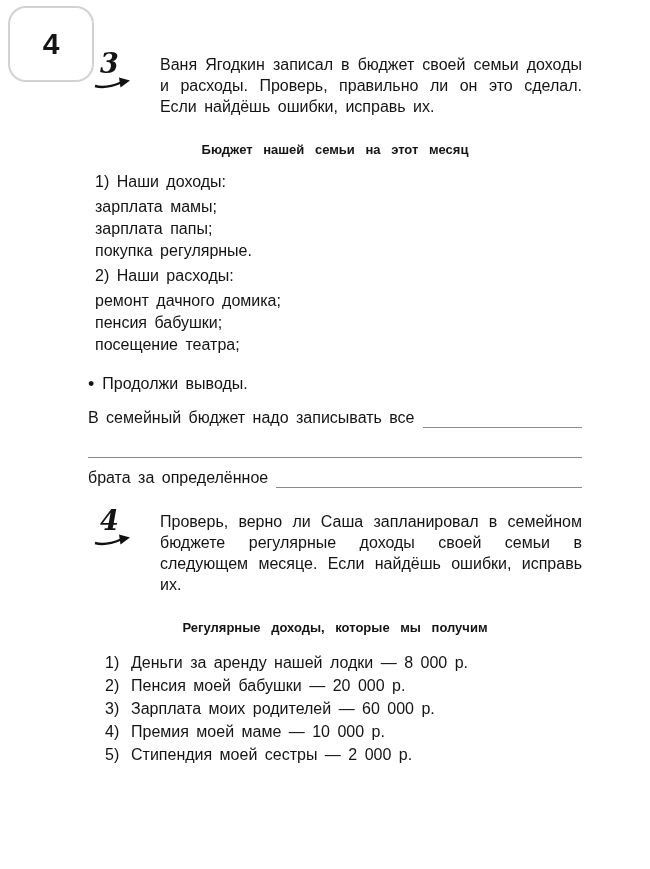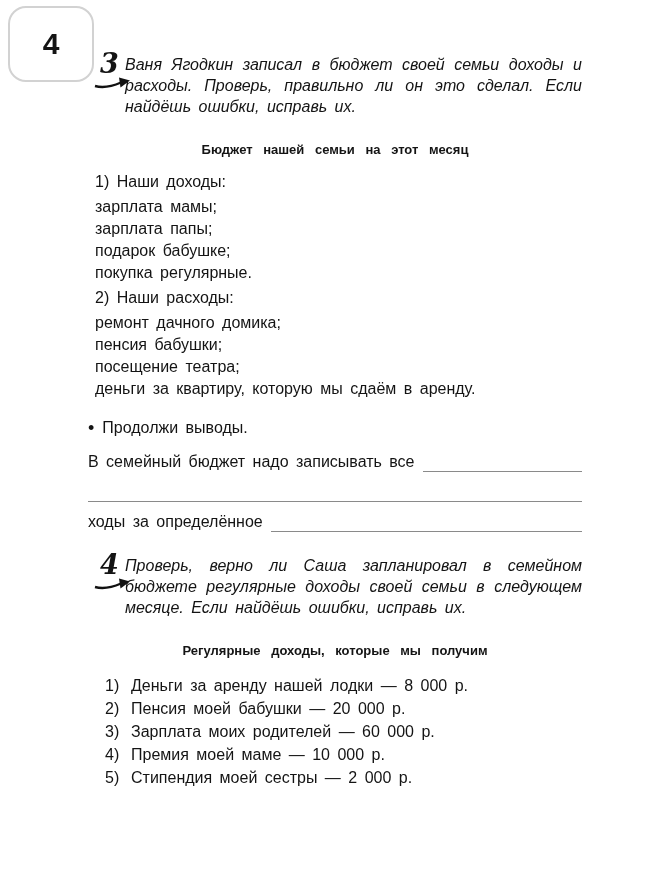--- a/index.html
+++ b/index.html
@@ -36,24 +36,23 @@
     display: block;
     font-family: "DejaVu Serif", serif;
     font-style: italic;
     font-weight: bold;
     font-size: 27px;
     line-height: 24px;
     padding-left: 6px;
   }
   .ex-arrow { display: block; margin-top: 0px; }
   .intro {
-    margin-left: 37px;
+    margin-left: 72px;
     text-align: justify;
     line-height: 21px;
-    font-style: italic;
   }
   .heading {
     font-size: 13px;
     font-weight: bold;
     text-align: center;
     word-spacing: 7px;
     margin-top: 22px;
     line-height: 22px;
   }
   .list { margin-left: 7px; margin-top: 10px; }
@@ -106,44 +105,42 @@
     </div>
     <p class="intro">Ваня Ягодкин записал в бюджет своей семьи доходы и расходы. Проверь, правильно ли он это сделал. Если найдёшь ошибки, исправь их.</p>
   </section>
 
   <h2 class="heading">Бюджет нашей семьи на этот месяц</h2>
 
   <div class="list">
     <p class="list-label">1) Наши доходы:</p>
     <p>зарплата мамы;</p>
     <p>зарплата папы;</p>
-    <p>подарок бабушке;</p>
     <p>покупка регулярные.</p>
     <p class="list-label">2) Наши расходы:</p>
     <p>ремонт дачного домика;</p>
     <p>пенсия бабушки;</p>
     <p>посещение театра;</p>
-    <p>деньги за квартиру, которую мы сдаём в аренду.</p>
   </div>
 
   <div class="bullet-row">
     <span class="bullet-dot">•</span>
     <span>Продолжи выводы.</span>
   </div>
 
   <div class="fills">
     <div class="fill-row">
       <span class="txt">В семейный бюджет надо записывать все</span>
       <span class="fill-line"></span>
     </div>
     <div class="fill-row">
       <span class="fill-line full"></span>
     </div>
     <div class="fill-row">
-      <span class="txt">ходы за определённое</span>
+      <span class="txt">брата за определённое</span>
       <span class="fill-line"></span>
     </div>
   </div>
 
   <section class="exercise ex4">
     <div class="ex-marker">
       <span class="ex-num">4</span>
       <svg class="ex-arrow" width="38" height="13" viewBox="0 0 38 13">
         <path d="M1 10 Q 12 13, 27 6.5" stroke="#111" stroke-width="2.4" fill="none"></path>
         <path d="M25 1.5 L36 4.5 L26.5 11.5 Z" fill="#111"></path>

